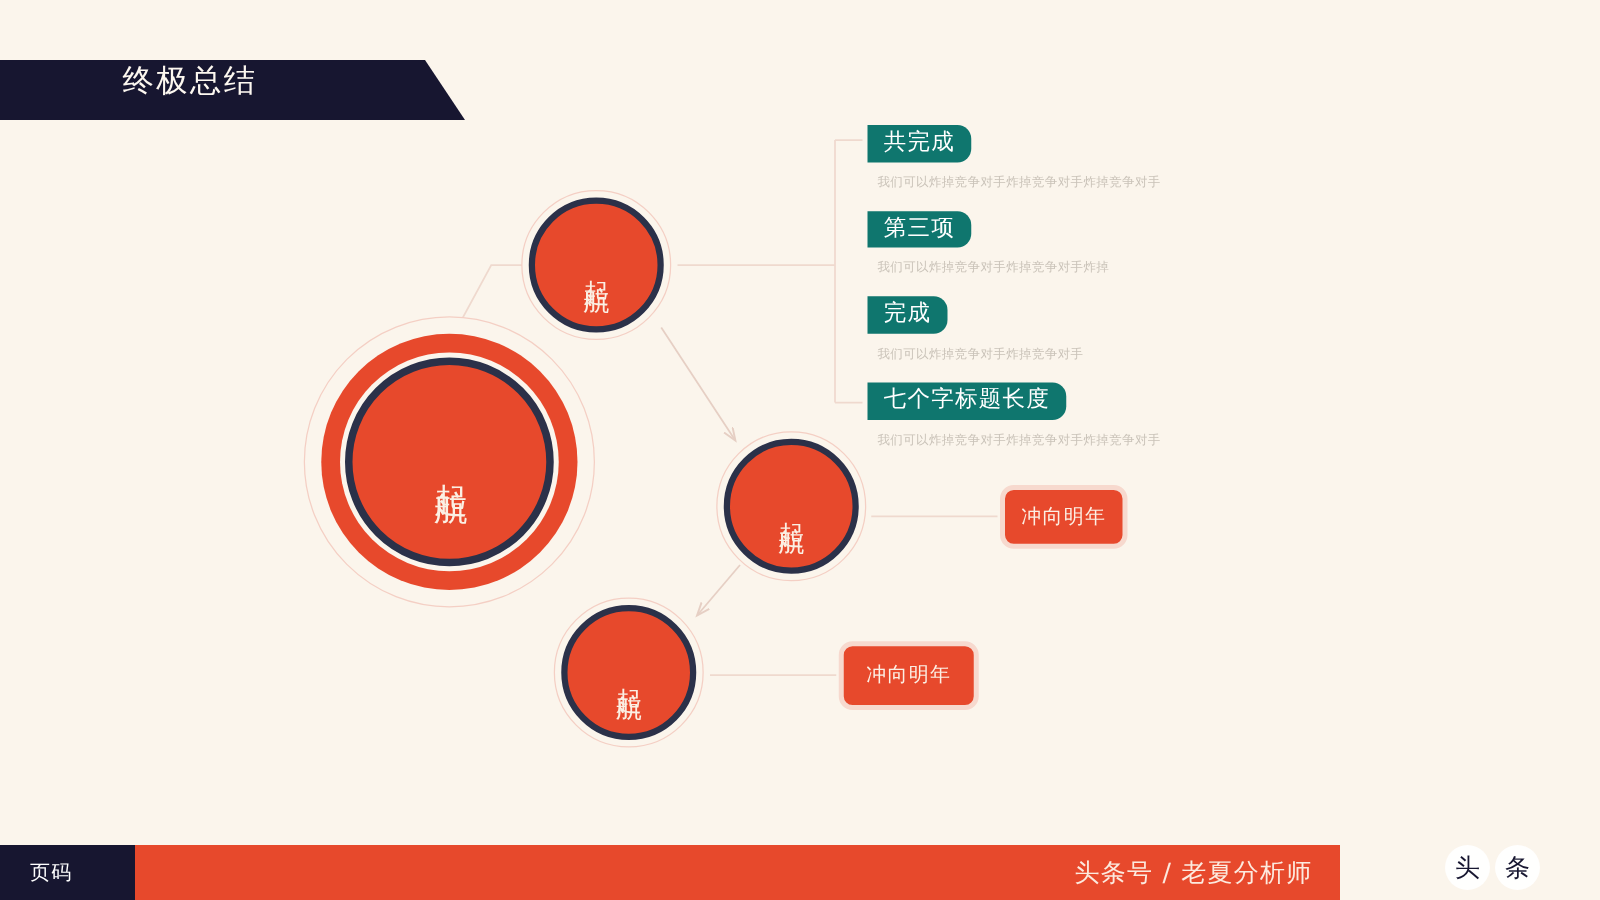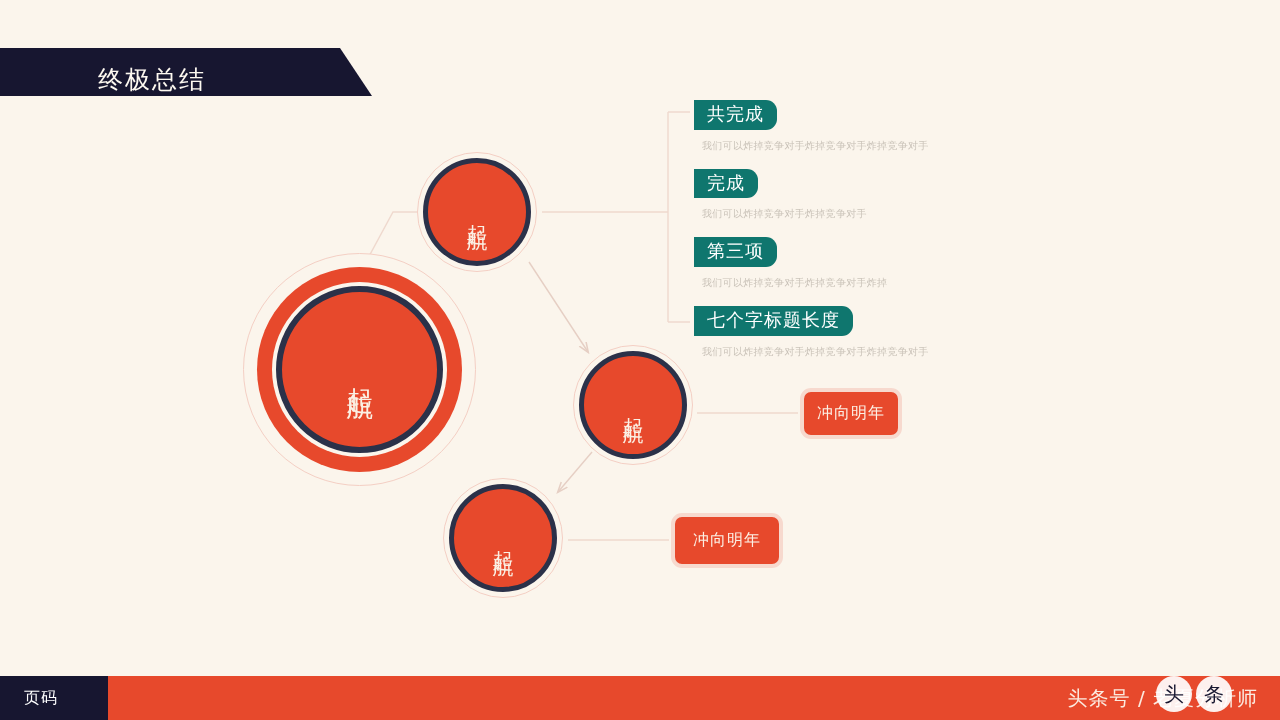--- a/index.html
+++ b/index.html
@@ -10,21 +10,21 @@
     overflow:hidden;
     position:relative;
   }
 
   
   .title-banner{
     position:absolute; left:0; top:48px;
     width:372px; height:48px;
     background:#171630;
     clip-path: polygon(0 0, 340px 0, 372px 48px, 0 48px);
-    display:flex; align-items:flex-end;
+    display:flex; align-items:flex-start;
   }
   .title-text{
     color:#FDF8F0;
     font-size:25px;
     letter-spacing:2px;
     margin-left:98px;
     font-weight:400;
   }
 
   
@@ -119,21 +119,21 @@
     color:#FCEFE4;
     font-size:16px;
     letter-spacing:1px;
     text-align:right;
   }
   .callout-1{ left:800px; top:388px; width:102px; height:51px; }
   .callout-2{ left:671px; top:513px; width:112px; height:55px; }
 
   
   .footer{
-    position:absolute; left:0; bottom:0; width:1280px; height:44px;
+    position:absolute; left:0; bottom:0; width:1072px; height:44px;
     background:#E7492C;
     display:flex; align-items:center;
   }
   .footer-page{
     width:108px; height:44px; background:#171630;
     color:#FFFFFF; font-size:16px;
     display:flex; align-items:center; padding-left:24px;
     letter-spacing:1px;
   }
   .footer-right{
@@ -209,27 +209,27 @@
 </div>
 
 <div class="list">
 
   <div class="list-item">
     <span class="badge">共完成</span>
     <div class="desc">我们可以炸掉竞争对手炸掉竞争对手炸掉竞争对手</div>
   </div>
 
   <div class="list-item">
+    <span class="badge">第三项</span>
+    <div class="desc">我们可以炸掉竞争对手炸掉竞争对手炸掉</div>
+  </div>
+
+  <div class="list-item">
     <span class="badge">完成</span>
     <div class="desc">我们可以炸掉竞争对手炸掉竞争对手</div>
-  </div>
-
-  <div class="list-item">
-    <span class="badge">第三项</span>
-    <div class="desc">我们可以炸掉竞争对手炸掉竞争对手炸掉</div>
   </div>
 
   <div class="list-item">
     <span class="badge">七个字标题长度</span>
     <div class="desc">我们可以炸掉竞争对手炸掉竞争对手炸掉竞争对手</div>
   </div>
 
 </div>
 
 <div class="callout callout-1">冲向明年</div>

